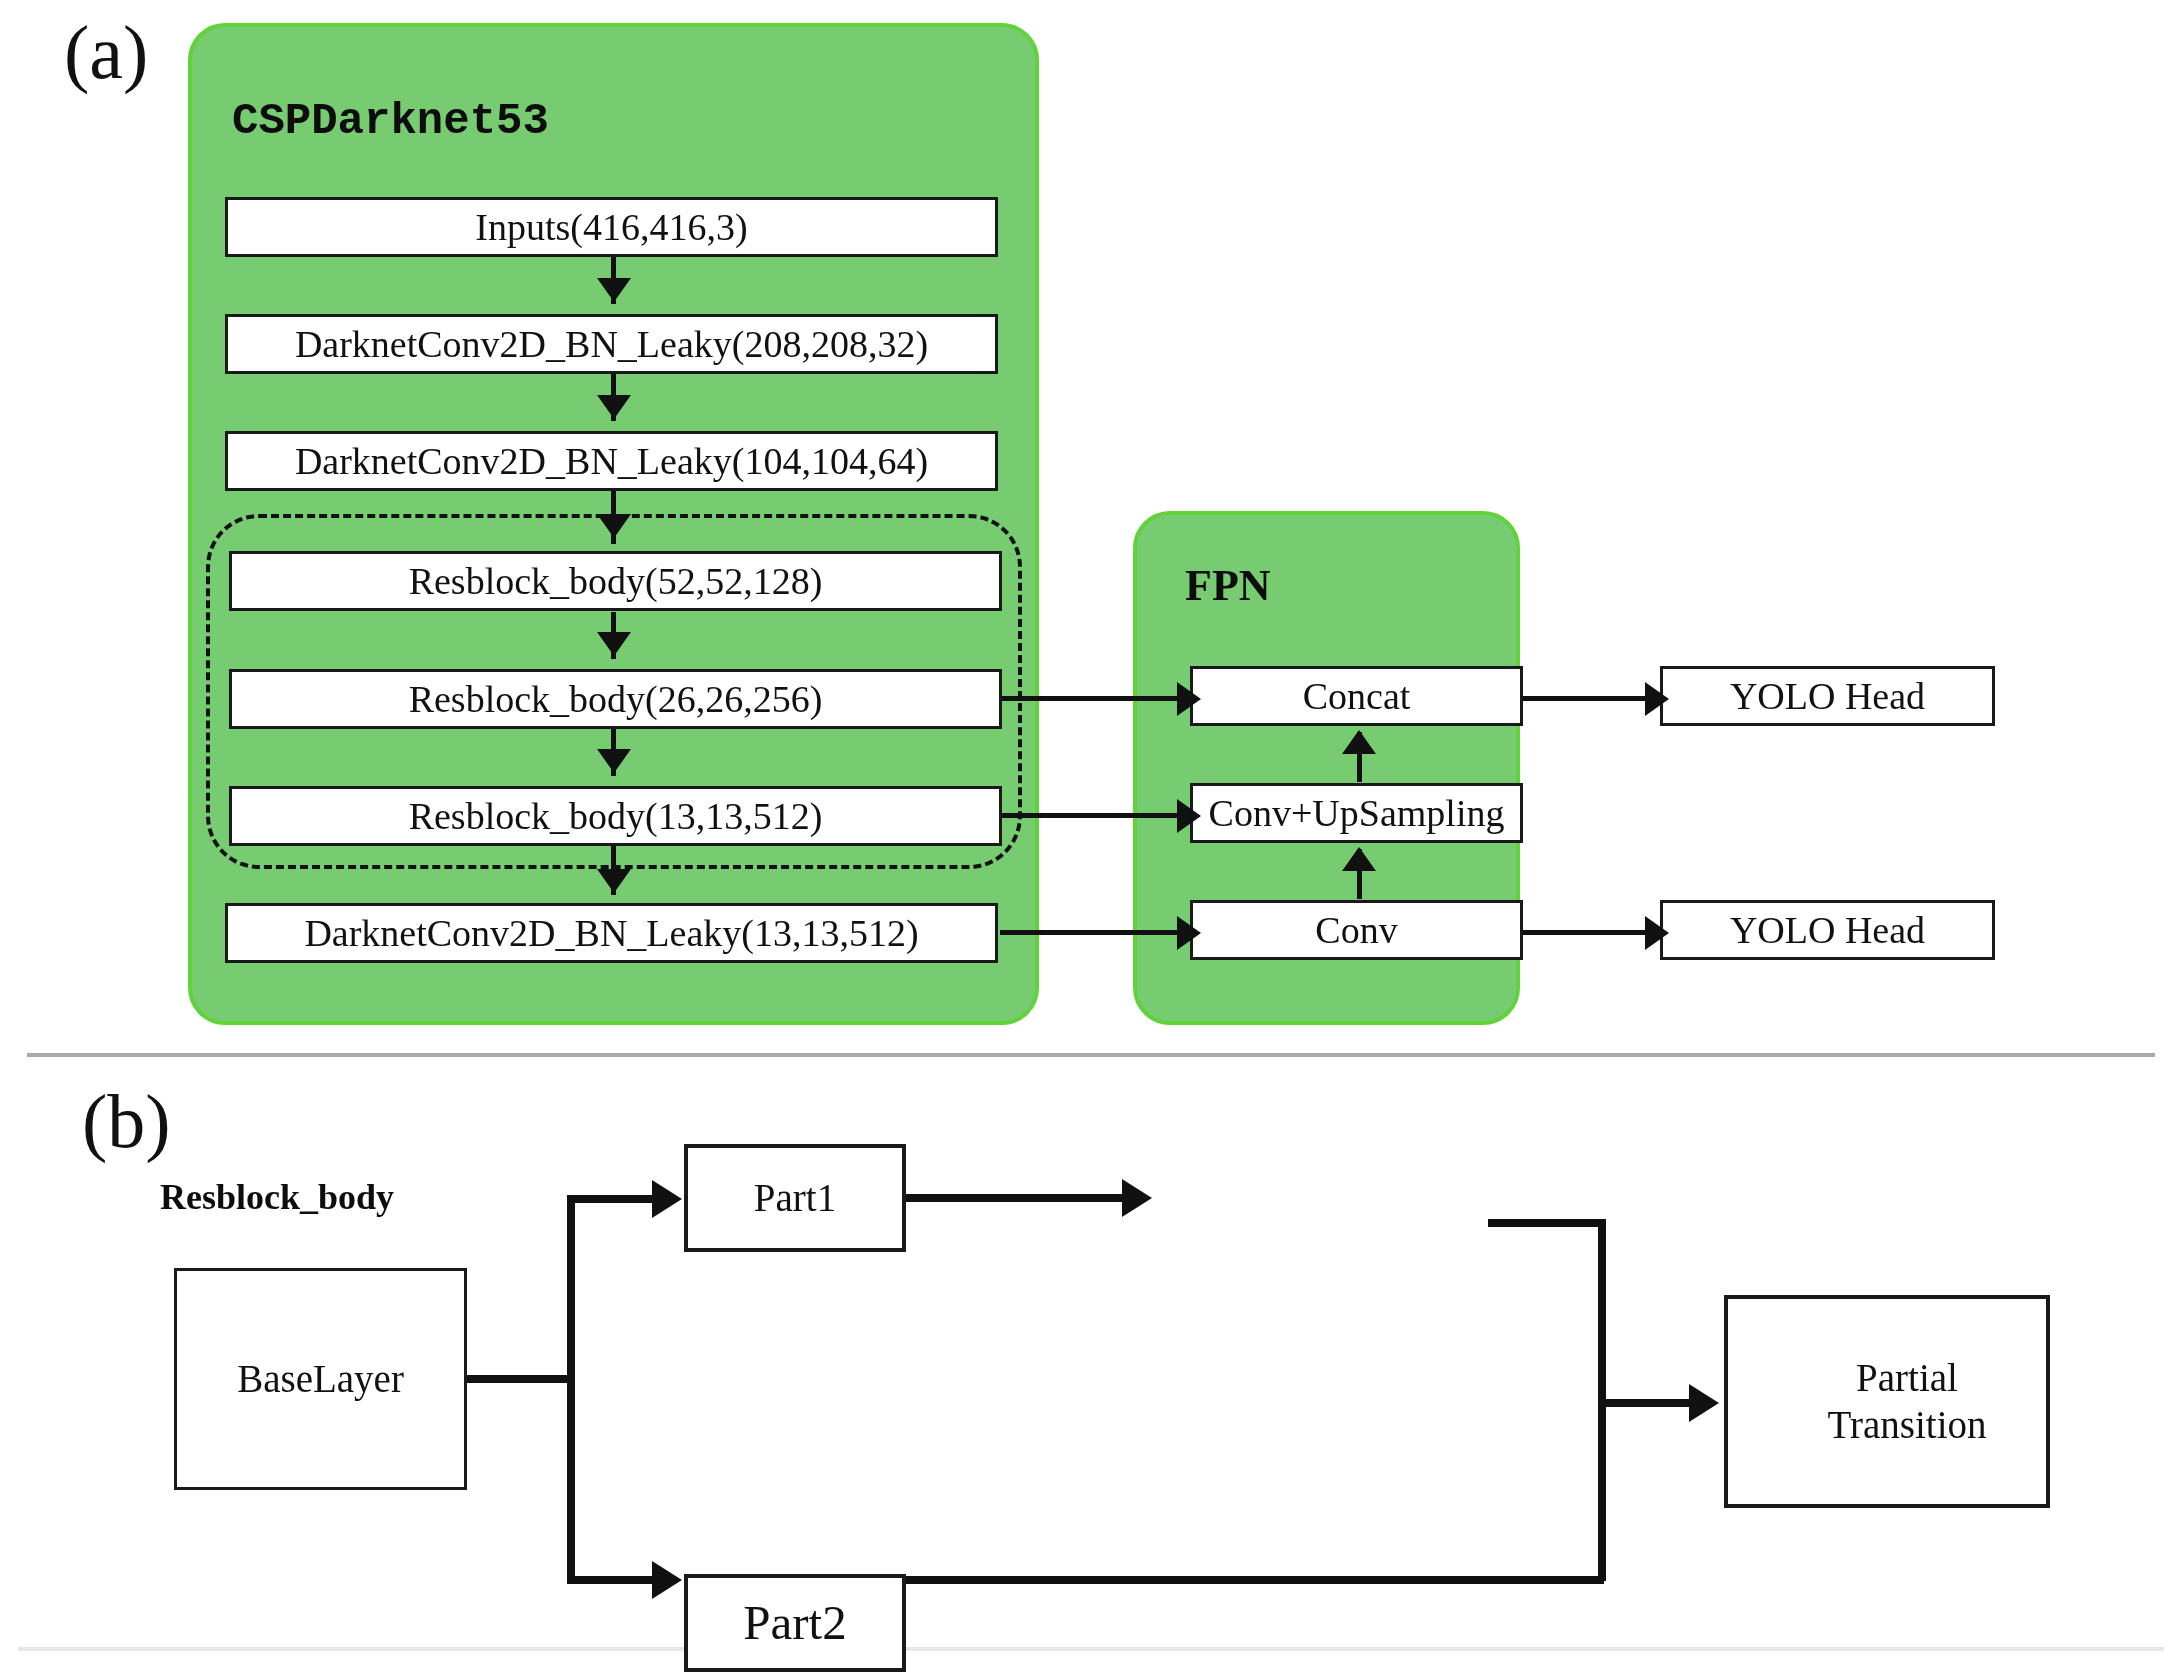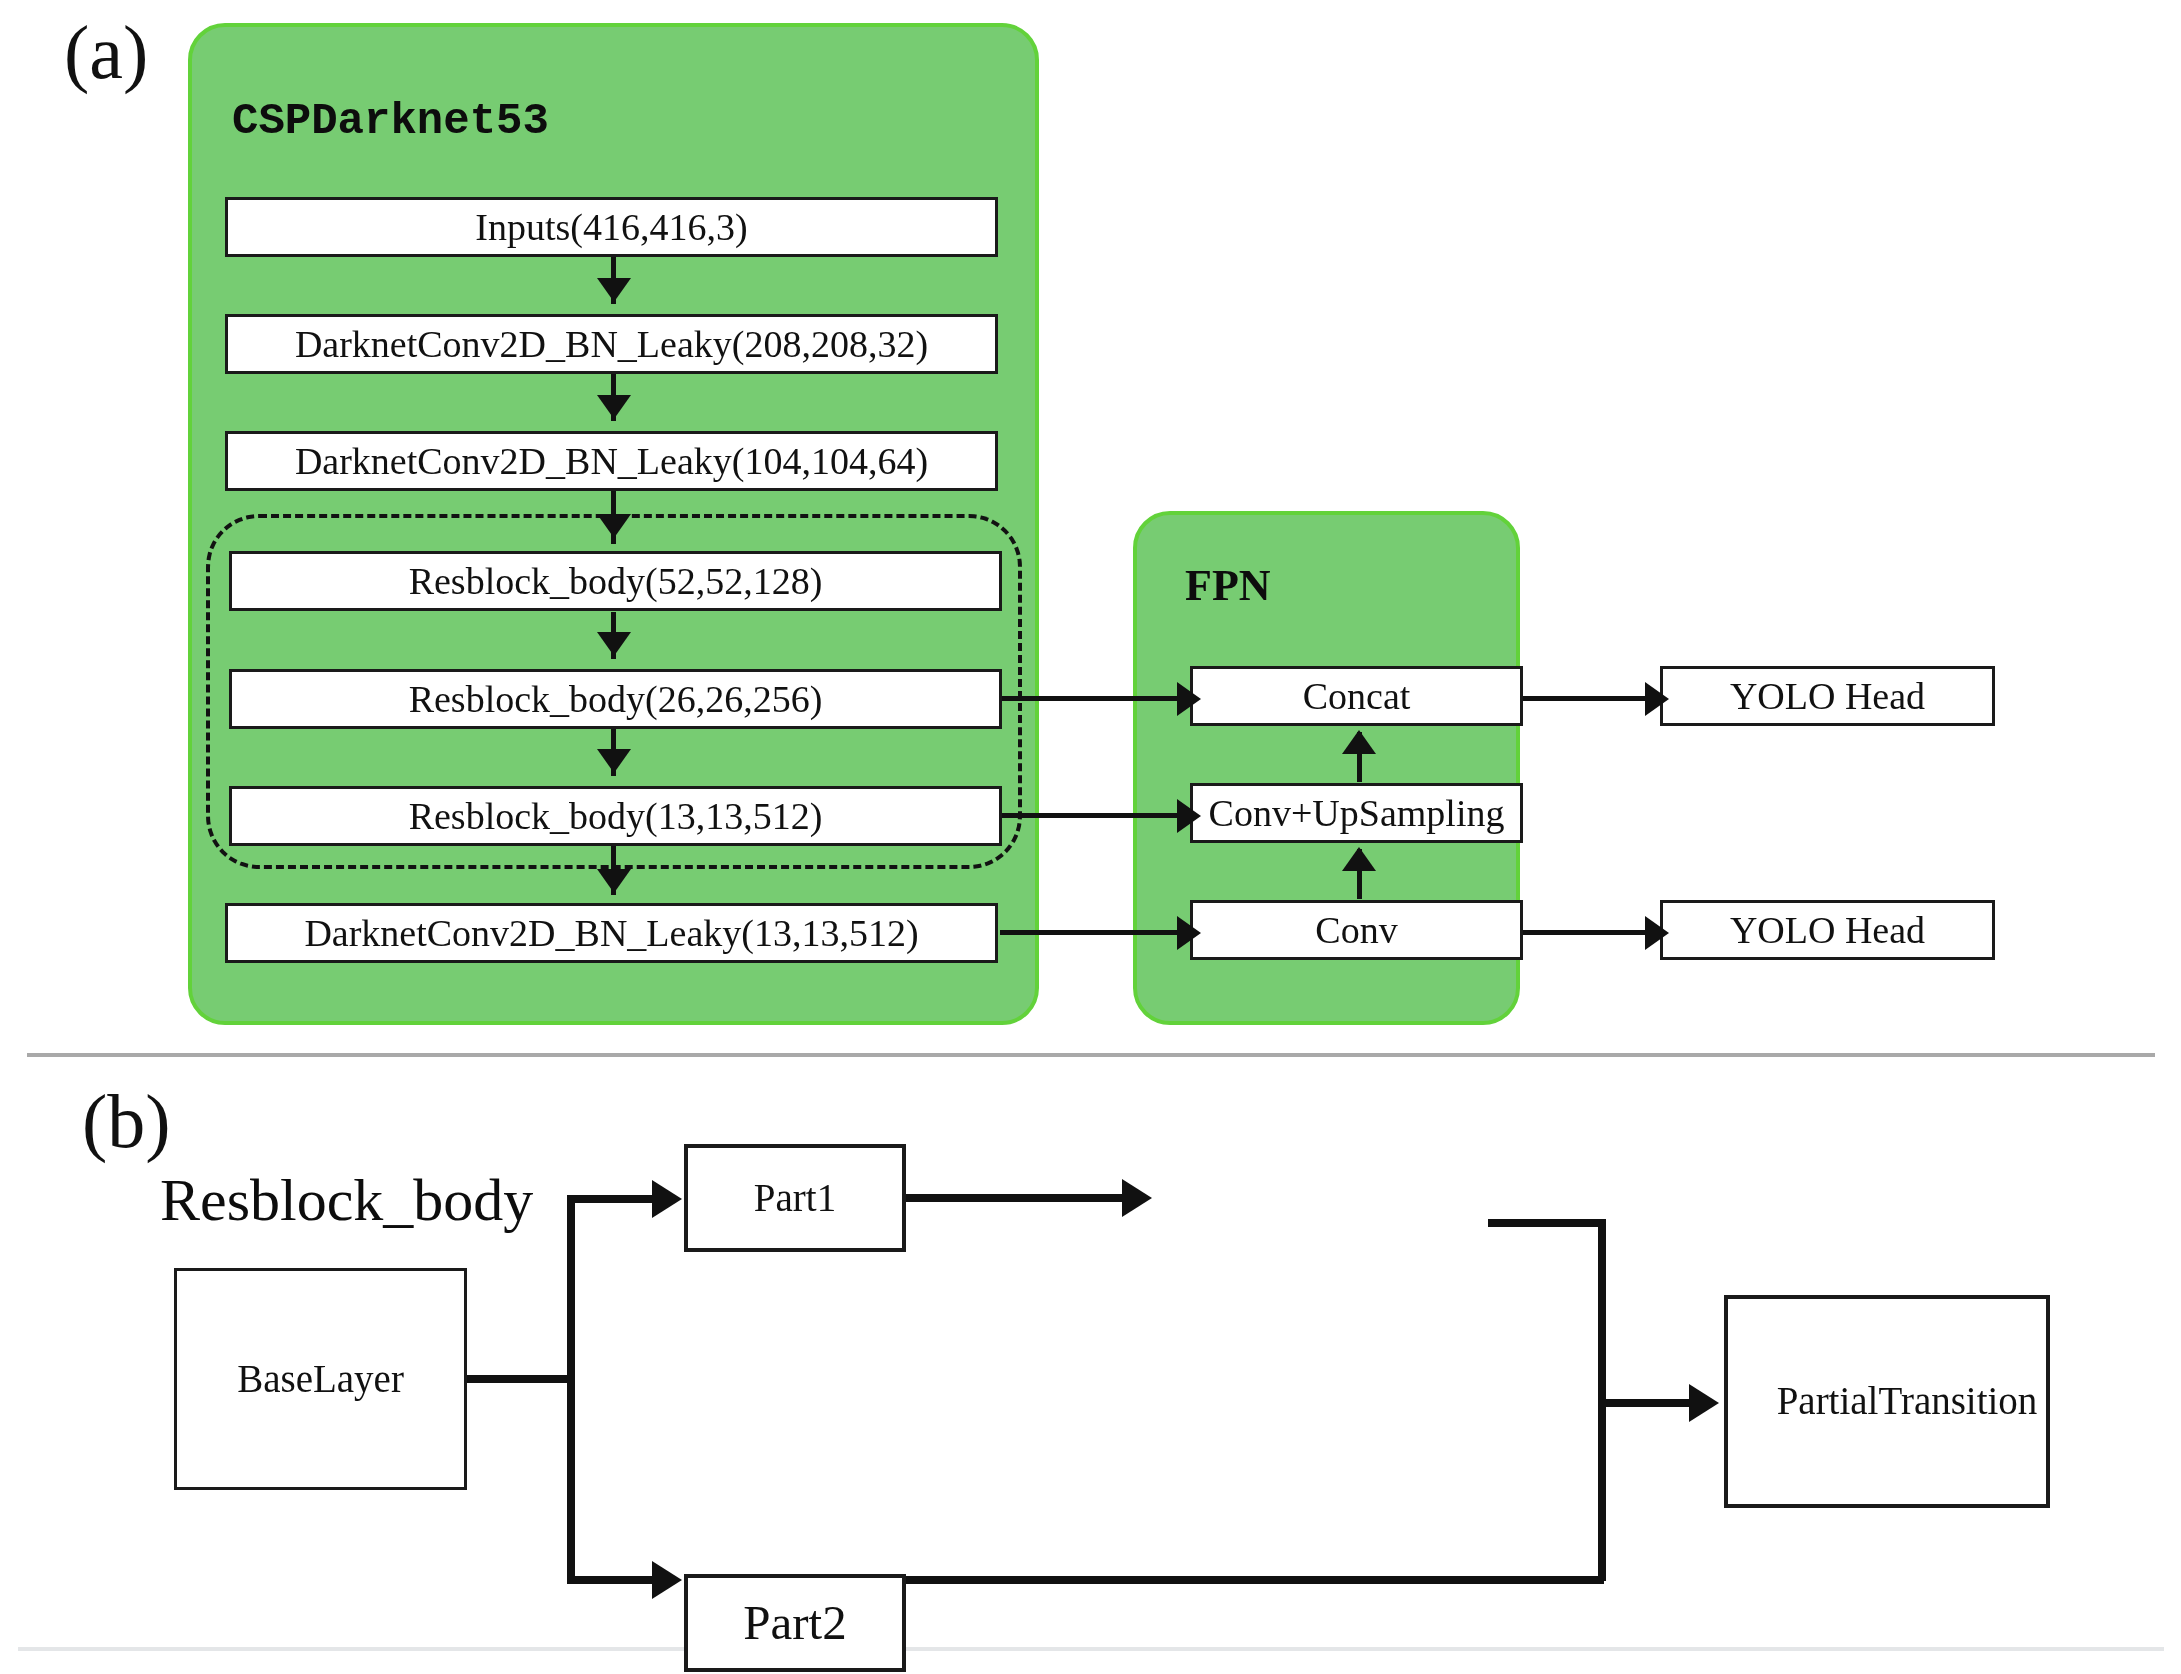--- a/index.html
+++ b/index.html
@@ -115,25 +115,26 @@
     border-top: 17px solid transparent;
     border-bottom: 17px solid transparent;
     border-left: 24px solid #111111;
     z-index: 7;
   }
 
   
   .b-label {
     position: absolute;
     font-family: "Liberation Serif", "DejaVu Serif", serif;
-    font-weight: normal;
-    font-size: 60px;
+    font-weight: bold;
+    font-size: 36px;
     line-height: 1;
     color: #0d0d0d;
     white-space: nowrap;
+    margin-top: 9px;
   }
   .thickline-v { position: absolute; background:#111111; width: 8px; z-index:5; }
   .thickline-h { position: absolute; background:#111111; height: 8px; z-index:5; }
   .arrow-right-b {
     position: absolute;
     width: 0; height: 0;
     border-top: 19.5px solid transparent;
     border-bottom: 19.5px solid transparent;
     border-left: 30px solid #111111;
     z-index: 7;
@@ -259,21 +260,21 @@
 
 
   <div class="thickline-h" style="left:1488px; top:1219px; width:117px;"></div>
   <div class="thickline-v" style="left:1598px; top:1219px; height:362px;"></div>
 
   <div class="thickline-h" style="left:904px; top:1576px; width:700px;"></div>
 
   <div class="thickline-h" style="left:1598px; top:1399px; width:96px;"></div>
   <div class="arrow-right-b" style="left:1689px; top:1384px;"></div>
 
-  <div class="node multiline" style="left:1724px; top:1295px; width:326px; height:213px; border-width:4.4px; font-size:39px; flex-direction:row;padding-left:40px;">
+  <div class="node multiline" style="left:1724px; top:1295px; width:326px; height:213px; border-width:4.4px; font-size:39px; flex-direction:column;padding-left:40px;">
     <span class="l">Partial</span>
     <span class="l">Transition</span>
   </div>
 
   <div class="sep-faint" style="top:1647px;"></div>
 
 </div>
 
 
 </body></html>

